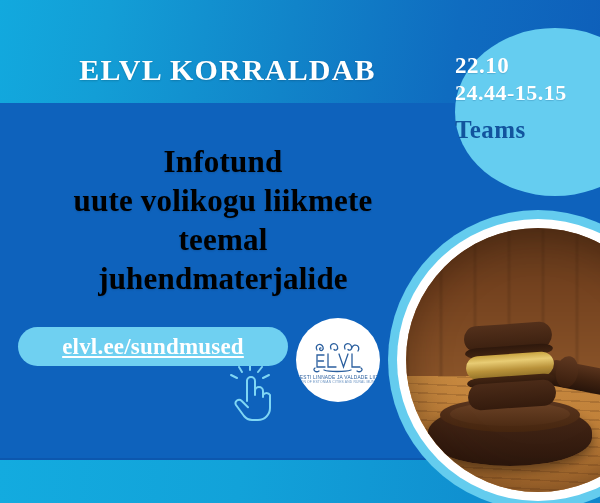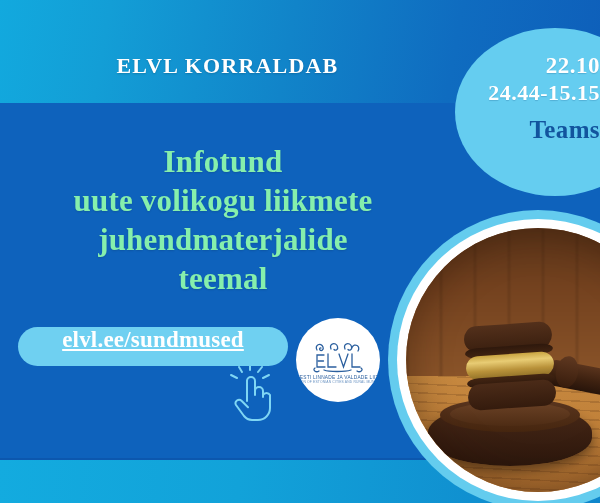--- a/index.html
+++ b/index.html
@@ -43,21 +43,21 @@
     opacity: .55;
   }
 
   
   .header-title {
     position: absolute;
     left: 0; top: 55px;
     width: 455px;
     text-align: center;
     color: #ffffff;
-    font-size: 22px;
+    font-size: 30px;
     font-weight: bold;
     letter-spacing: 1.2px;
     line-height: 1;
     text-shadow: 0 1px 2px rgba(0,0,0,.18);
   }
 
   
   .date-blob {
     position: absolute;
     left: 455px;
@@ -65,21 +65,21 @@
     width: 200px;
     height: 168px;
     background: #65cdf0;
     border-radius: 50%;
   }
   .date-blob-text {
     position: absolute;
     left: 455px;
     top: 52px;
     width: 145px;
-    text-align: right;
+    text-align: left;
     line-height: 1.22;
   }
   .date-line {
     display: block;
     color: #ffffff;
     font-size: 23px;
     font-weight: bold;
     letter-spacing: .5px;
     text-shadow: 0 1px 1px rgba(0,60,110,.20);
   }
@@ -93,39 +93,40 @@
     margin-top: 8px;
   }
 
   
   .main-heading {
     position: absolute;
     left: 8px;
     top: 142px;
     width: 430px;
     text-align: center;
-    color: #86efac;
+    color: #000000;
     font-size: 31px;
     font-weight: bold;
     line-height: 1.26;
     letter-spacing: .2px;
     text-shadow: 0 1px 2px rgba(0,0,0,.13);
   }
   .main-heading span { display: block; }
 
   
   .url-pill {
     position: absolute;
     left: 18px;
     top: 327px;
     width: 270px;
     height: 39px;
     background: #6fd0f1;
     border-radius: 20px;
     display: flex;
+    align-items: center;
     justify-content: center;
   }
   .url-pill-text {
     color: #ffffff;
     font-size: 23px;
     font-weight: bold;
     text-decoration: underline;
     text-underline-offset: 2px;
     letter-spacing: .2px;
   }
@@ -328,22 +329,22 @@
 
   <div class="date-blob-text">
     <span class="date-line">22.10</span>
     <span class="date-line small">24.44-15.15</span>
     <span class="date-platform">Teams</span>
   </div>
 
   <div class="main-heading">
     <span>Infotund</span>
     <span>uute volikogu liikmete</span>
+    <span>teemal</span>
     <span>juhendmaterjalide</span>
-    <span>teemal</span>
   </div>
 
   <div class="gavel-wrap">
     <div class="gavel-ring-outer"></div>
     <div class="gavel-ring-white"></div>
     <div class="gavel-photo">
       <div class="wood-wall"></div>
       <div class="wood-desk"></div>
       <div class="gavel-handle"></div>
       <div class="handle-knob"></div>

